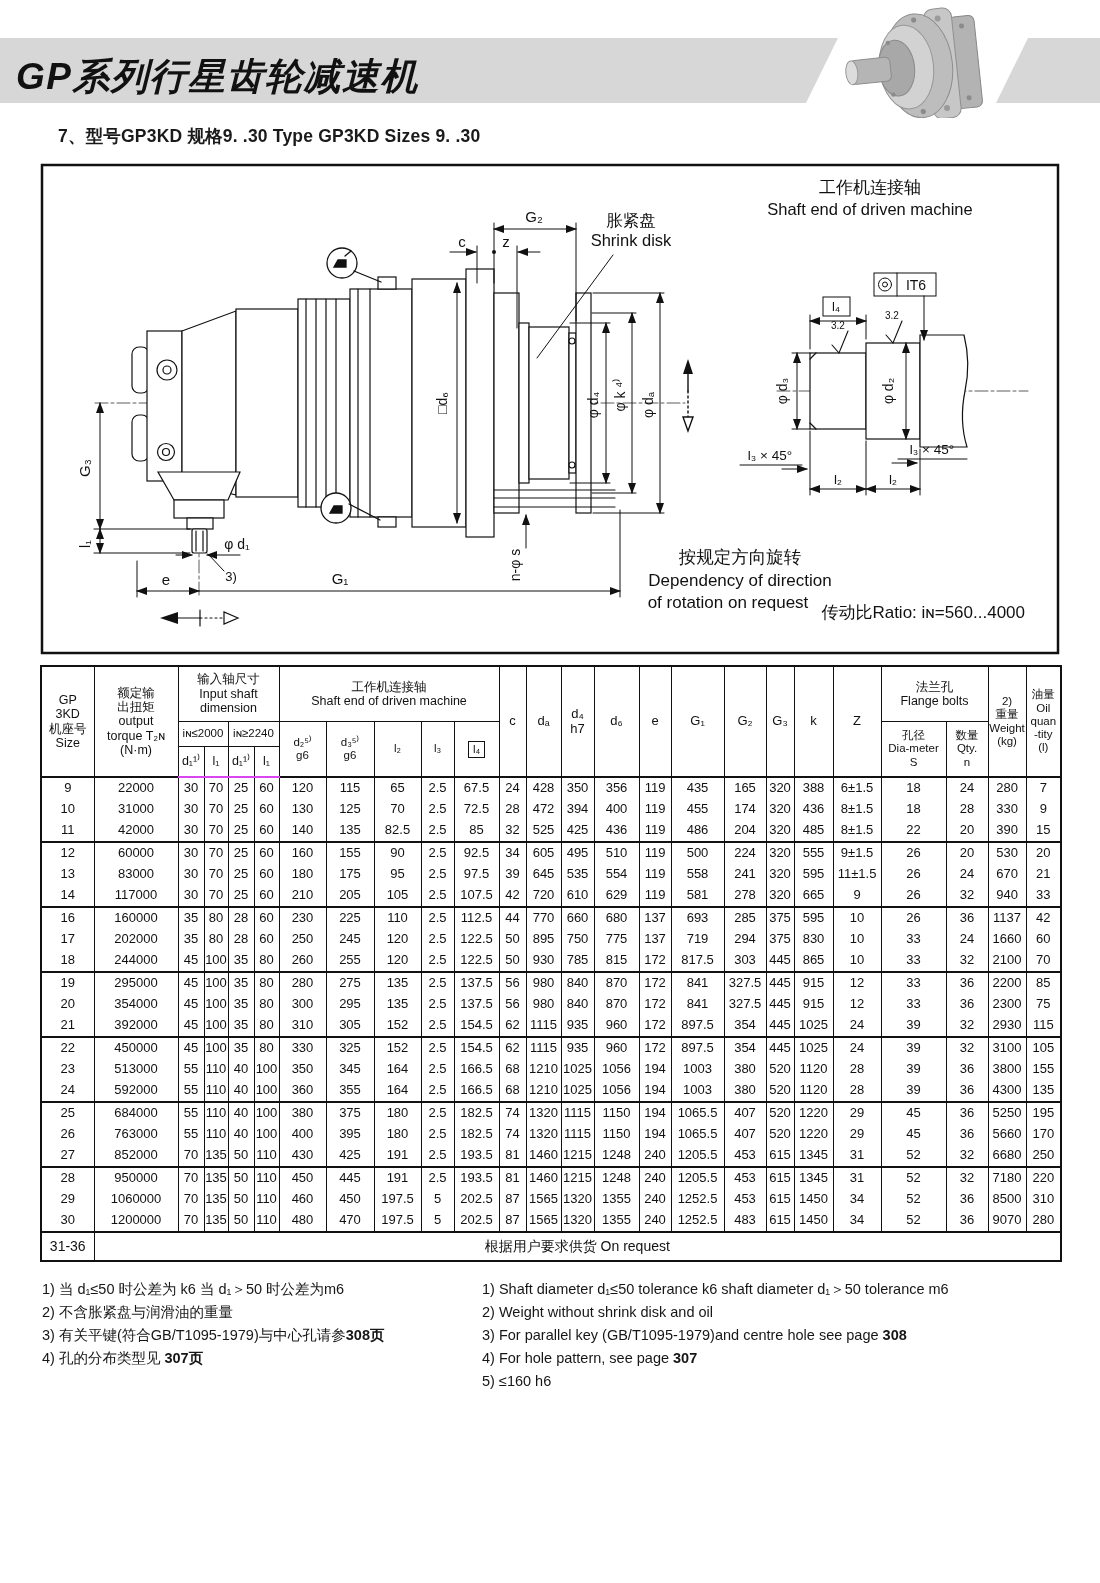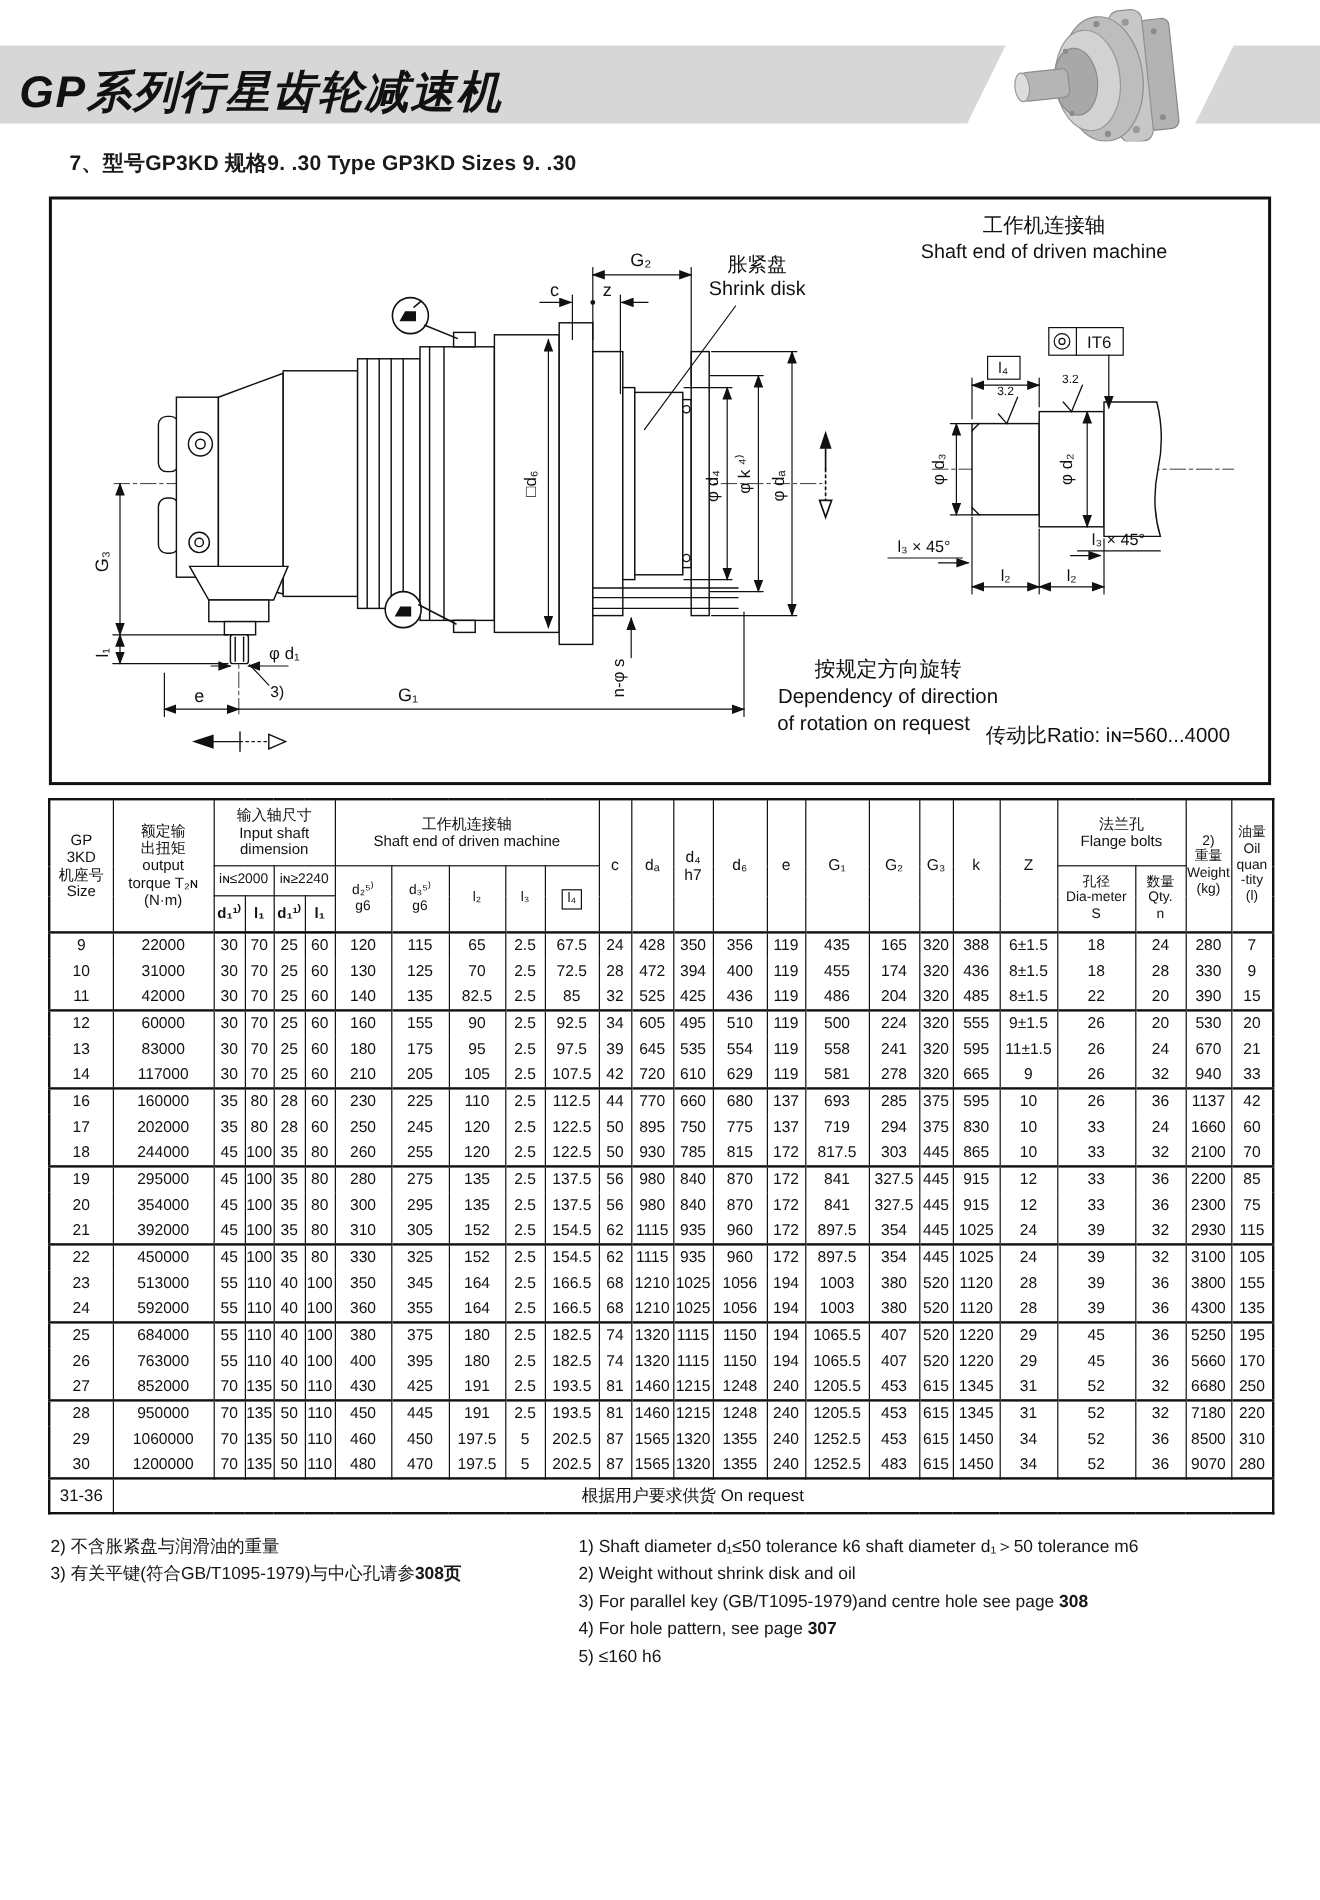--- a/index.html
+++ b/index.html
@@ -15,21 +15,21 @@
   #spec-table th{font-weight:normal;white-space:pre-line;}
   #spec-table tr.h1 th{height:54px;}
   #spec-table tr.h2 th{height:24px;font-size:11.5px;}
   #spec-table tr.h3 th{height:29px;font-size:12.5px;}
   #spec-table th.big{font-size:12.5px;}
   #spec-table th.sm{font-size:11.5px;}
   #spec-table tbody td{height:21px;border-top:none;border-bottom:none;font-size:13px;}
   #spec-table tbody tr.gs td{border-top:2px solid #111;}
   #spec-table tbody tr.last td{height:27px;font-size:14px;}
   #spec-table .boxed{display:inline-block;border:1px solid #111;padding:0 4px;line-height:15px;}
-  #spec-table thead tr.h3 th{border-bottom:2px solid #000000;font-weight:bold;}
+  #spec-table thead tr.h3 th{border-bottom:2px solid #d946ef;}
   
   .fn{position:absolute;top:1278px;font-size:14.5px;line-height:23px;color:#161616;}
   #fn-cn{left:42px;width:440px;}
   #fn-en{left:482px;width:600px;}
   .fn b{font-weight:bold;}
 </style>
 </head>
 <body>
 
 <div id="page">
@@ -925,22 +925,24 @@
           <td>280</td>
         </tr>
         <tr class="gs last">
           <td>31-36</td>
           <td colspan="24">根据用户要求供货   On request</td>
         </tr>
       </tbody>
   </table>
 
   <div id="fn-cn" class="fn">
+    <div><span>1) 当 d₁≤50 时公差为 k6  当 d₁＞50 时公差为m6</span><b></b></div>
     <div><span>2) 不含胀紧盘与润滑油的重量</span><b></b></div>
     <div><span>3) 有关平键(符合GB/T1095-1979)与中心孔请参</span><b>308页</b></div>
+    <div><span>4) 孔的分布类型见 </span><b>307页</b></div>
   </div>
   <div id="fn-en" class="fn">
     <div><span>1) Shaft diameter d₁≤50   tolerance  k6   shaft diameter d₁＞50   tolerance m6</span><b></b></div>
     <div><span>2) Weight without shrink disk and oil</span><b></b></div>
     <div><span>3) For parallel key (GB/T1095-1979)and centre hole see page </span><b>308</b></div>
     <div><span>4) For hole pattern, see page </span><b>307</b></div>
     <div><span>5) ≤160 h6</span><b></b></div>
   </div>
 
 </div>

